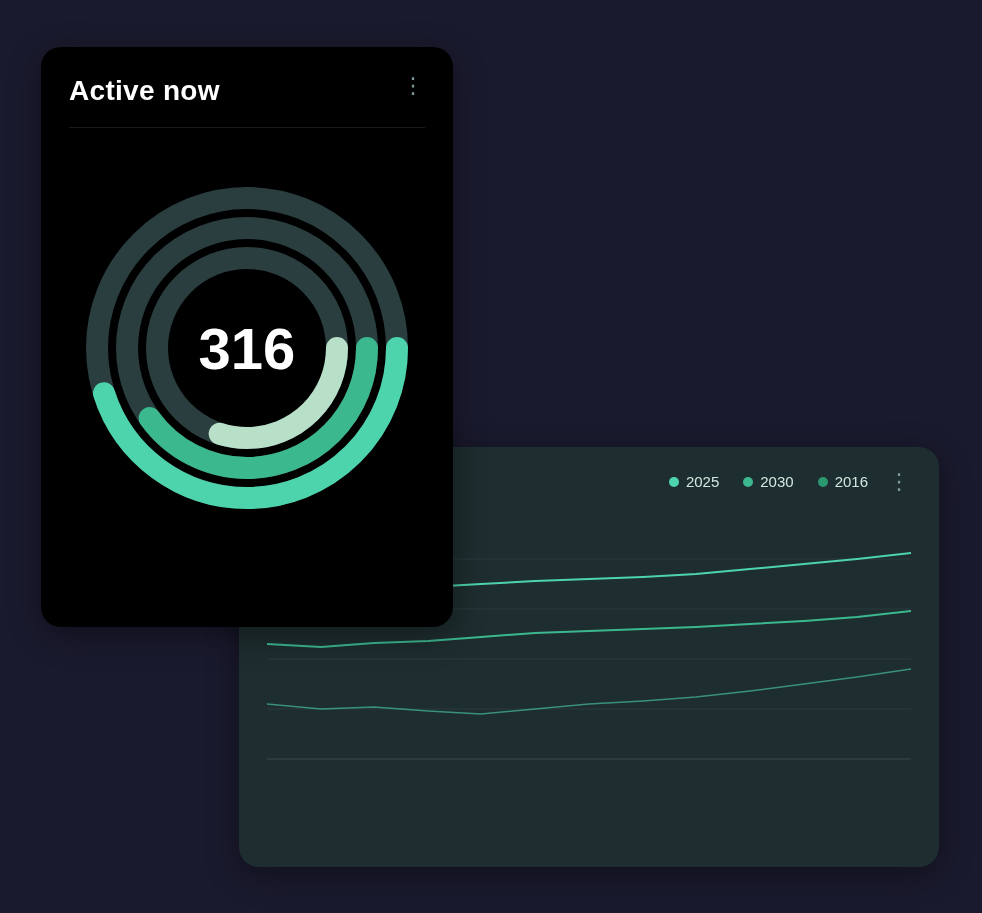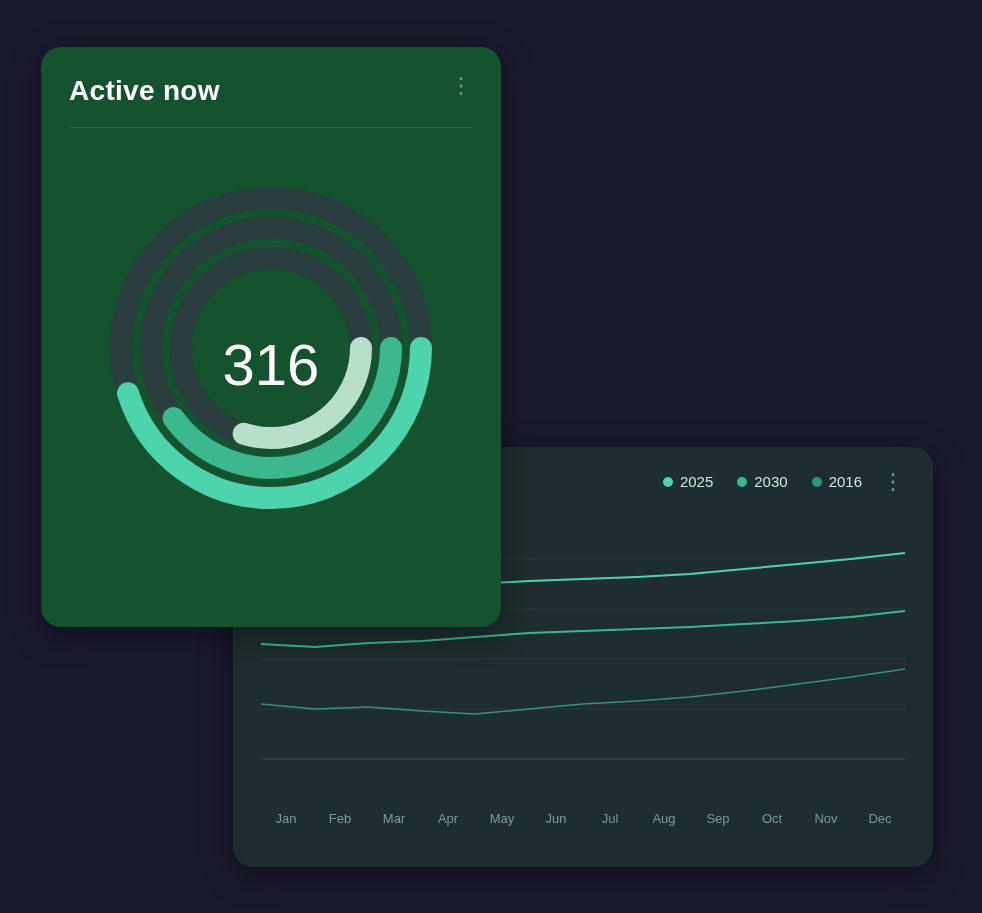--- a/index.html
+++ b/index.html
@@ -19,23 +19,23 @@
       position: relative;
       width: 900px;
       height: 820px;
     }
 
     
     .active-now-card {
       position: absolute;
       top: 0;
       left: 0;
-      width: 460px;
+      width: 412px;
       height: 580px;
-      background: #14532d;
+      background: #000000;
       border-radius: 20px;
       padding: 28px;
       z-index: 2;
       box-shadow: 0 8px 32px rgba(0,0,0,0.4);
     }
 
     .card-header {
       display: flex;
       justify-content: space-between;
       align-items: flex-start;
@@ -78,31 +78,30 @@
       left: 50%;
       transform: translate(-50%, -50%);
     }
 
     .donut-center-value {
       position: absolute;
       top: 50%;
       left: 50%;
       transform: translate(-50%, -50%);
       font-size: 58px;
-      font-weight: 400;
+      font-weight: 700;
       color: #ffffff;
       z-index: 3;
-      margin-top: 16px;
     }
 
     
     .line-chart-card {
       position: absolute;
       bottom: 0;
-      right: 8px;
+      right: 2px;
       width: 700px;
       height: 420px;
       background: #1e2d2f;
       border-radius: 20px;
       padding: 24px 28px 20px;
       z-index: 1;
       box-shadow: 0 8px 32px rgba(0,0,0,0.4);
     }
 
     .chart-header {
@@ -215,29 +214,15 @@
         <line x1="0" y1="250" x2="644" y2="250" stroke="#3a4d4f" stroke-width="1"></line>
 
         <polyline fill="none" stroke="#4dd4ac" stroke-width="2" stroke-linejoin="round" points="0,85 54,88 107,82 161,78 214,75 268,72 322,70 376,68 429,65 483,60 537,55 590,50 644,44"></polyline>
 
         <polyline fill="none" stroke="#3cb88f" stroke-width="2" stroke-linejoin="round" points="0,135 54,138 107,134 161,132 214,128 268,124 322,122 376,120 429,118 483,115 537,112 590,108 644,102"></polyline>
 
         <polyline fill="none" stroke="#4dd4ac" stroke-width="1.5" stroke-linejoin="round" stroke-opacity="0.6" points="0,195 54,200 107,198 161,202 214,205 268,200 322,195 376,192 429,188 483,182 537,175 590,168 644,160"></polyline>
       </svg>
     </div>
 
-    <div class="x-axis">
-      <span class="x-label">Jan</span>
-      <span class="x-label">Feb</span>
-      <span class="x-label">Mar</span>
-      <span class="x-label">Apr</span>
-      <span class="x-label">May</span>
-      <span class="x-label">Jun</span>
-      <span class="x-label">Jul</span>
-      <span class="x-label">Aug</span>
-      <span class="x-label">Sep</span>
-      <span class="x-label">Oct</span>
-      <span class="x-label">Nov</span>
-      <span class="x-label">Dec</span>
-    </div>
   </div>
 
 </div>
 
 </body></html>

